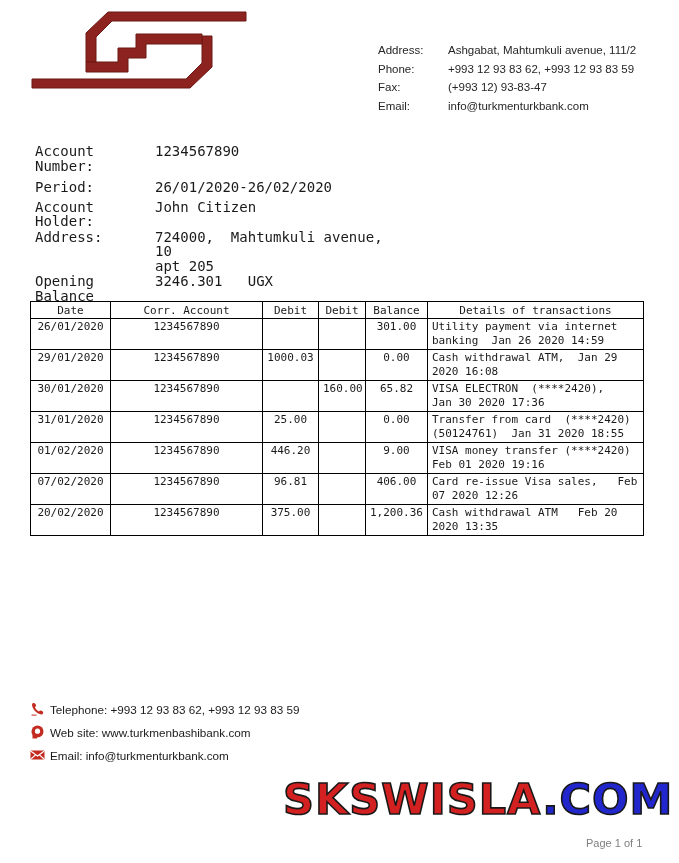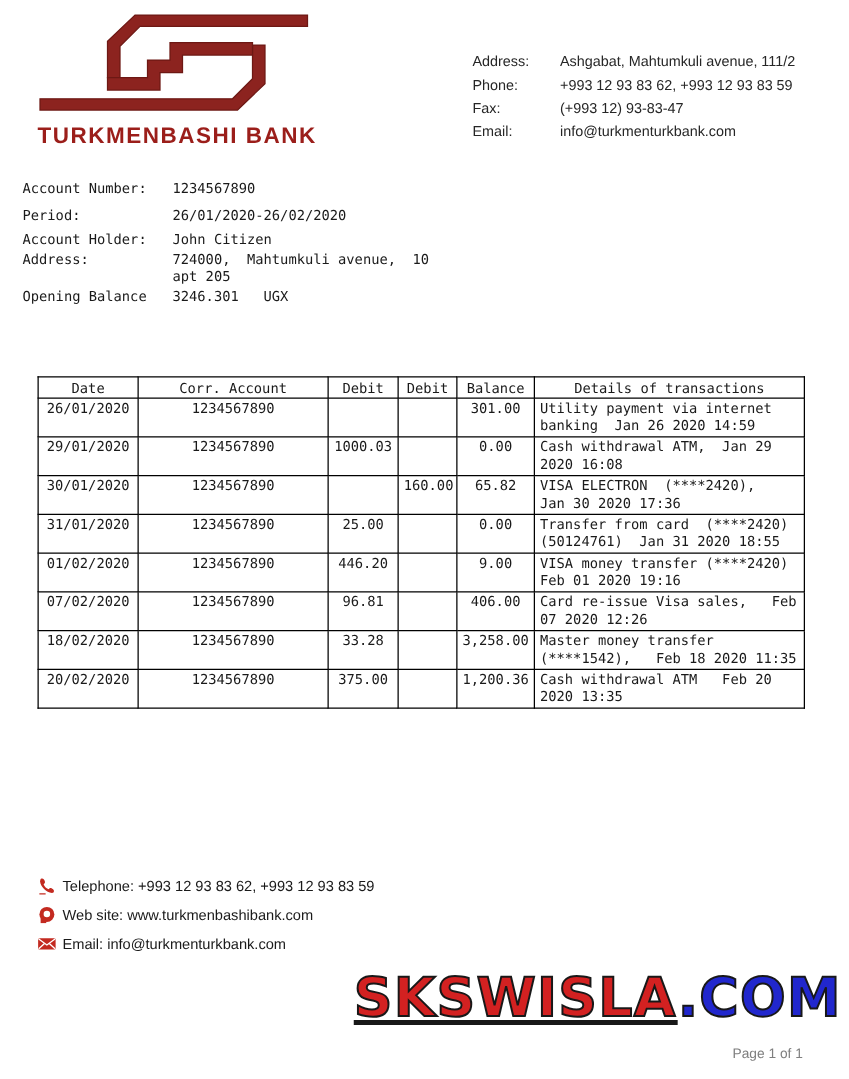--- a/index.html
+++ b/index.html
@@ -14,22 +14,22 @@
     margin:4px 0 0 0;font-size:18px;font-weight:bold;letter-spacing:1.2px;
     color:#9b1e1a;font-family:"Liberation Sans",sans-serif;white-space:nowrap;
   }
   
   .contact-top{
     position:absolute;left:378px;top:43px;display:grid;
     grid-template-columns:70px auto;row-gap:4px;font-size:11.5px;color:#262626;line-height:14.5px;
   }
   
   .account{
-    position:absolute;left:18px;top:144px;width:360px;
-    font-family:"DejaVu Sans Mono","Liberation Mono",monospace;font-size:11px;line-height:14.5px;
+    position:absolute;left:35px;top:144px;width:360px;
+    font-family:"DejaVu Sans Mono","Liberation Mono",monospace;font-size:14px;line-height:14.5px;
   }
   .acc-row{display:flex;}
   .acc-label{width:120px;flex:0 0 120px;}
   .acc-value{white-space:pre-wrap;}
   .mb6{margin-bottom:7px;} .mb5{margin-bottom:5px;} .mb1{margin-bottom:1px;}
   
   table.stmt{
     position:absolute;left:30px;top:301px;width:613px;border-collapse:collapse;table-layout:fixed;
     font-family:"DejaVu Sans Mono","Liberation Mono",monospace;font-size:11px;
   }
@@ -42,42 +42,41 @@
   .footer{position:absolute;left:30px;top:702px;font-size:11.7px;color:#1a1a1a;}
   .footer-intro{margin:0 0 8px 0;}
   .f-line{display:flex;align-items:center;margin-bottom:9px;}
   .f-icon{width:15px;height:14px;margin-right:5px;flex:0 0 15px;}
   
   .watermark{
     position:absolute;left:283px;top:774px;font-family:"DejaVu Sans",sans-serif;
     font-weight:bold;font-size:43px;letter-spacing:1px;white-space:nowrap;
     -webkit-text-stroke:1.6px #181818;
   }
-  .wm-red{color:#d32121;text-decoration:underline;}
+  .wm-red{color:#d32121;}
   .wm-blue{color:#2127cd;}
   
   .page-num{position:absolute;left:586px;top:837px;font-size:11px;color:#7f7f7f;}
 </style>
 </head>
 <body>
 
 <div class="page">
 
   <div class="brand">
     <svg width="218" height="88" viewBox="0 0 218 88">
       <g fill="#8c231f" stroke="#6d1814" stroke-width="1">
 
         <path d="M216 6 L78 6 L56 27 L56 56 L66 56 L66 31 L82 15 L216 15 Z"></path>
 
         <path d="M2 82 L160 82 L182 61 L182 30 L172 30 L172 57 L156 73 L2 73 Z"></path>
 
         <path d="M56 56 L88 56 L88 42 L106 42 L106 28 L172 28 L172 38 L116 38 L116 52 L98 52 L98 66 L56 66 Z"></path>
       </g>
     </svg>
-    <h1 class="brand-name">TURKMENBASHI BANK</h1>
   </div>
 
   <div class="contact-top">
     <span>Address:</span>
     <span>Ashgabat, Mahtumkuli avenue, 111/2</span>
     <span>Phone:</span>
     <span>+993 12 93 83 62, +993 12 93 83 59</span>
     <span>Fax:</span>
     <span>(+993 12) 93-83-47</span>
     <span>Email:</span>
@@ -176,29 +175,20 @@
       <tr>
         <td class="c-date">07/02/2020</td>
         <td class="c-corr">1234567890</td>
         <td class="c-num">96.81</td>
         <td class="c-num"></td>
         <td class="c-num">406.00</td>
         <td class="c-details">Card re-issue Visa sales,   Feb
 07 2020 12:26</td>
       </tr>
       <tr>
-        <td class="c-date">18/02/2020</td>
-        <td class="c-corr">1234567890</td>
-        <td class="c-num">33.28</td>
-        <td class="c-num"></td>
-        <td class="c-num">3,258.00</td>
-        <td class="c-details">Master money transfer
-(****1542),   Feb 18 2020 11:35</td>
-      </tr>
-      <tr>
         <td class="c-date">20/02/2020</td>
         <td class="c-corr">1234567890</td>
         <td class="c-num">375.00</td>
         <td class="c-num"></td>
         <td class="c-num">1,200.36</td>
         <td class="c-details">Cash withdrawal ATM   Feb 20
 2020 13:35</td>
       </tr>
     </tbody>
   </table>

